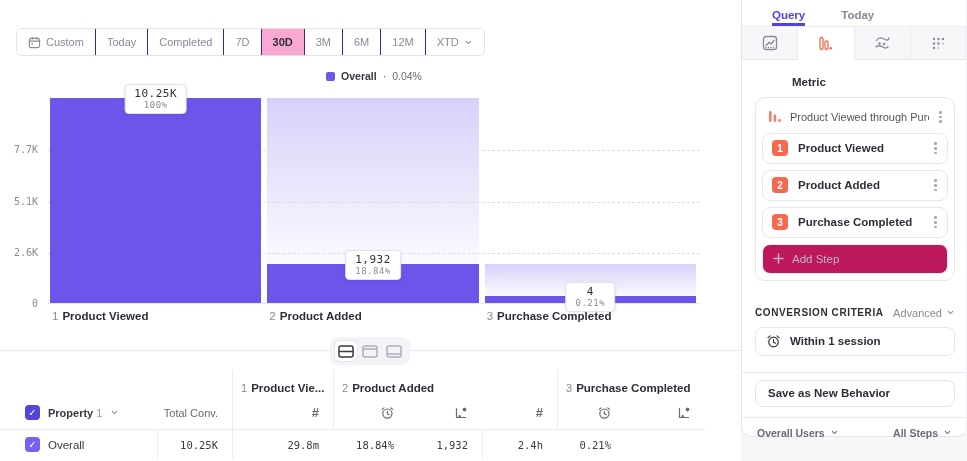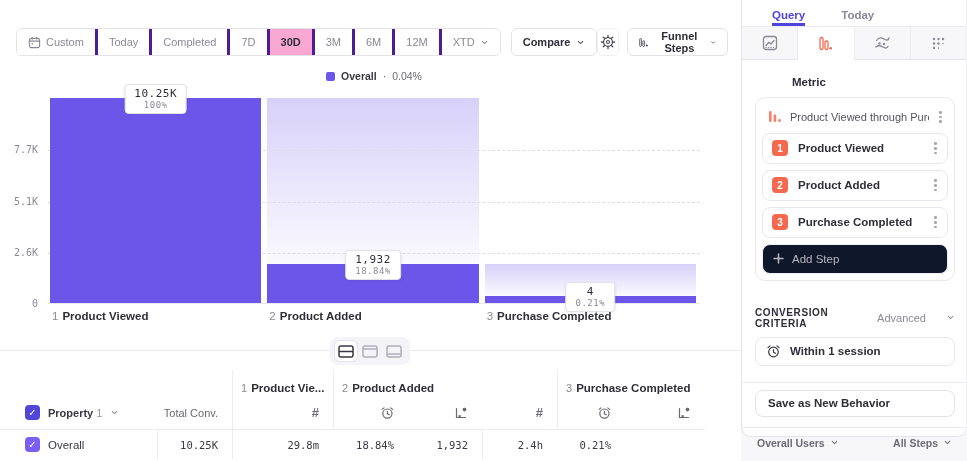--- a/index.html
+++ b/index.html
@@ -9,21 +9,21 @@
   .main { width:741px; position:relative; background:#fff; }
   .side-wrap { width:226px; background:#f7f7f9; position:relative; }
   .side-card { background:#fff; height:437px; border-left:1px solid #e5e4ea;
     border-bottom:1px solid #e5e4ea; border-right:1px solid #f0eff3; border-radius:0 0 10px 10px; }
 
   
   .toolbar { display:flex; justify-content:space-between; align-items:center; margin:28px 41px 0 16px; }
   .tb-left { display:flex; gap:10px; }
   .range-group { display:flex; border:1px solid #e3e2e8; border-radius:6px; overflow:hidden; background:#fff; height:28px; }
   .range { display:flex; align-items:center; gap:5px; padding:0 11px; font-size:11px; color:#8b8996;
-    background:#fff; border:none; border-right:3px solid #4c1d95; cursor:pointer; font-family:inherit; }
+    background:#fff; border:none; border-right:1px solid #4c1d95; cursor:pointer; font-family:inherit; }
   .range:last-child { border-right:none; }
   .range.active { background:#f9a8d4; color:#2f2d38; font-weight:bold; }
   .btn { display:flex; align-items:center; gap:6px; height:28px; padding:0 11px; background:#fff;
     border:1px solid #e3e2e8; border-radius:6px; font-size:11px; font-weight:bold; color:#2f2d38;
     cursor:pointer; font-family:inherit; }
   .tb-right { display:flex; gap:8px; align-items:center; }
   .iconbtn { width:28px; height:28px; display:flex; align-items:center; justify-content:center;
     border:1px solid #efeef3; border-radius:6px; background:#fff; cursor:pointer; }
   .chev { width:9px; height:9px; }
 
@@ -97,24 +97,24 @@
   .metric-head { display:flex; align-items:center; gap:8px; padding:5px 4px 8px 6px; }
   .metric-title { flex:1; font-size:11px; color:#55525e; white-space:nowrap; overflow:hidden; }
   .step-card { display:flex; align-items:center; gap:10px; border:1px solid #e8e7ed; border-radius:8px;
     height:31px; padding:0 8px 0 9px; margin-bottom:6px; background:#fff; cursor:pointer; }
   .step-badge { width:16px; height:16px; border-radius:4px; background:#F5694F; color:#fff;
     font-size:10px; font-weight:bold; display:flex; align-items:center; justify-content:center; flex:none; }
   .step-name { flex:1; font-size:11.5px; font-weight:bold; color:#2f2d38; }
   .kebab { display:flex; flex-direction:column; gap:2px; align-items:center; padding:2px; cursor:pointer; }
   .kebab i { width:2.6px; height:2.6px; border-radius:50%; background:#a7a5b2; }
   .add-step { display:flex; align-items:center; gap:8px; border:1px solid #efeef3; border-radius:8px;
-    height:30px; padding:0 10px; color:#b8b6c2; font-size:11.5px; cursor:pointer; background:#0f172a; }
+    height:30px; padding:0 10px; color:#b8b6c2; font-size:11.5px; cursor:pointer; background:#be185d; }
   .cc-row { display:flex; justify-content:space-between; align-items:center; margin-top:26px; }
   .cc-label { font-size:10px; font-weight:bold; letter-spacing:.6px; color:#2f2d38; }
-  .cc-adv { display:flex; align-items:center; gap:20px; font-size:11px; color:#8b8996; cursor:pointer; }
+  .cc-adv { display:flex; align-items:center; gap:4px; font-size:11px; color:#8b8996; cursor:pointer; }
   .window-card { display:flex; align-items:center; gap:9px; border:1px solid #e8e7ed; border-radius:8px;
     height:29px; padding:0 10px; margin-top:8px; font-size:11.5px; font-weight:bold; color:#2f2d38; cursor:pointer; }
   .sb-divider { border-top:1px solid #eceaf0; margin:16px -11px 0 -13px; }
   .save-btn { display:flex; align-items:center; border:1px solid #e3e2e8; border-radius:8px; height:27px;
     padding:0 12px; margin-top:7px; font-size:11.5px; font-weight:bold; color:#2f2d38; background:#fff;
     cursor:pointer; width:100%; font-family:inherit; }
   .sb-footer { display:flex; justify-content:space-between; align-items:center; border-top:1px solid #eceaf0;
     margin:10px -11px 0 -13px; padding:9px 14px 0 15px; }
   .sb-foot-item { display:flex; align-items:center; gap:5px; font-size:10.5px; font-weight:bold;
     color:#6b6a75; cursor:pointer; }
@@ -158,48 +158,20 @@
             <button class="range">
               <span>12M</span>
             </button>
             <button class="range">
               <span>XTD</span>
               <svg class="chev" viewBox="0 0 16 16">
                 <path d="M4 6l4 4 4-4" fill="none" stroke="#8b8996" stroke-width="1.8" stroke-linecap="round"></path>
               </svg>
             </button>
           </div>
-        <button class="btn">
-          <span>Compare</span>
-          <svg class="chev" viewBox="0 0 16 16">
-              <path d="M4 6l4 4 4-4" fill="none" stroke="#55525e" stroke-width="1.8" stroke-linecap="round"></path>
-            </svg>
-        </button>
-      </div>
-      <div class="tb-right">
-        <button class="iconbtn">
-          <svg width="16" height="16" viewBox="0 0 16 16">
-            <circle cx="8" cy="8" r="4.4" fill="none" stroke="#55525e" stroke-width="1.3"></circle>
-            <circle cx="8" cy="8" r="1.5" fill="none" stroke="#55525e" stroke-width="1.2"></circle>
-            <g stroke="#55525e" stroke-width="1.4" stroke-linecap="round">
-              <path d="M8 1.4v1.8M8 12.8v1.8M1.4 8h1.8M12.8 8h1.8M3.3 3.3l1.3 1.3M11.4 11.4l1.3 1.3M12.7 3.3l-1.3 1.3M4.6 11.4l-1.3 1.3"></path>
-            </g>
-          </svg>
-        </button>
-        <button class="btn">
-          <svg width="14" height="13" viewBox="0 0 14 13">
-            <rect x="1" y="1" width="2.4" height="11" rx="1.1" fill="none" stroke="#3a3842" stroke-width="1.1"></rect>
-            <rect x="5.4" y="4" width="2.4" height="8" rx="1.1" fill="none" stroke="#3a3842" stroke-width="1.1"></rect>
-            <rect x="9.8" y="9.2" width="2.4" height="2.8" rx="1.1" fill="#3a3842"></rect>
-          </svg>
-          <span>Funnel Steps</span>
-          <svg class="chev" viewBox="0 0 16 16">
-              <path d="M4 6l4 4 4-4" fill="none" stroke="#55525e" stroke-width="1.8" stroke-linecap="round"></path>
-            </svg>
-        </button>
       </div>
     </div>
 
     <div class="legend-row">
       <div class="legend">
         <span class="swatch"></span>
         <span class="series">Overall</span>
         <span class="sep">·</span>
         <span class="val">0.04%</span>
       </div>

